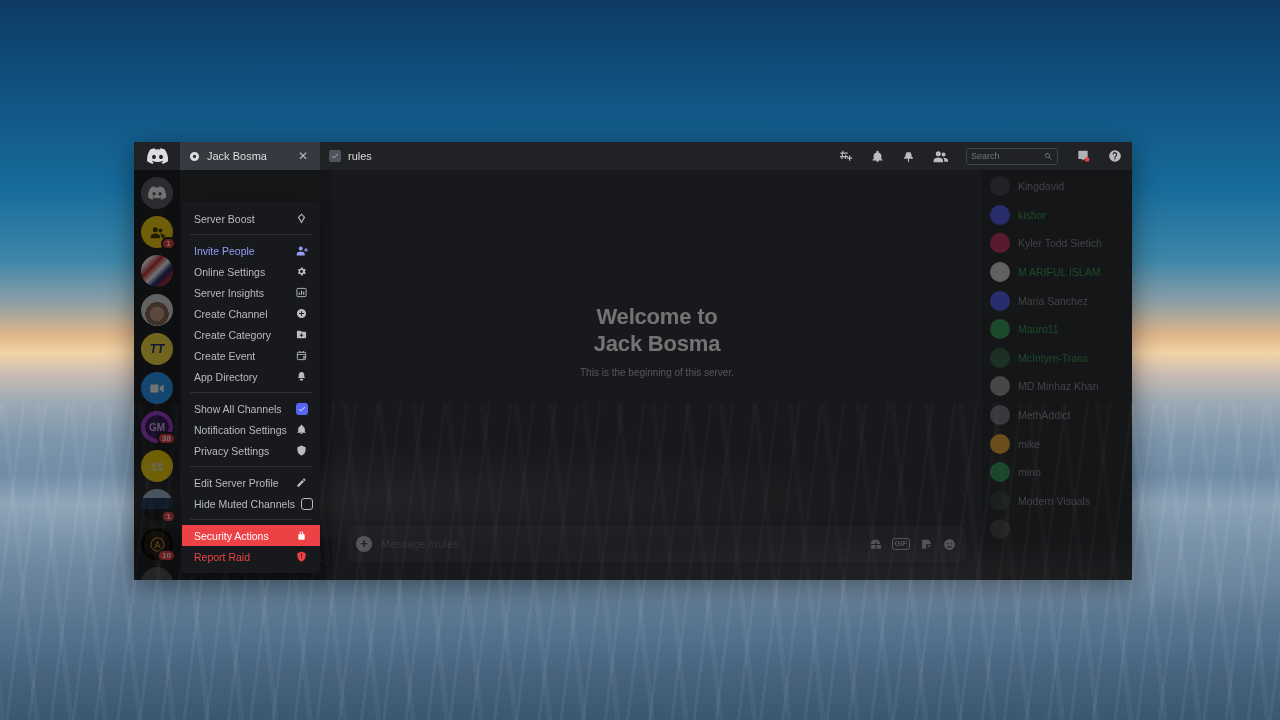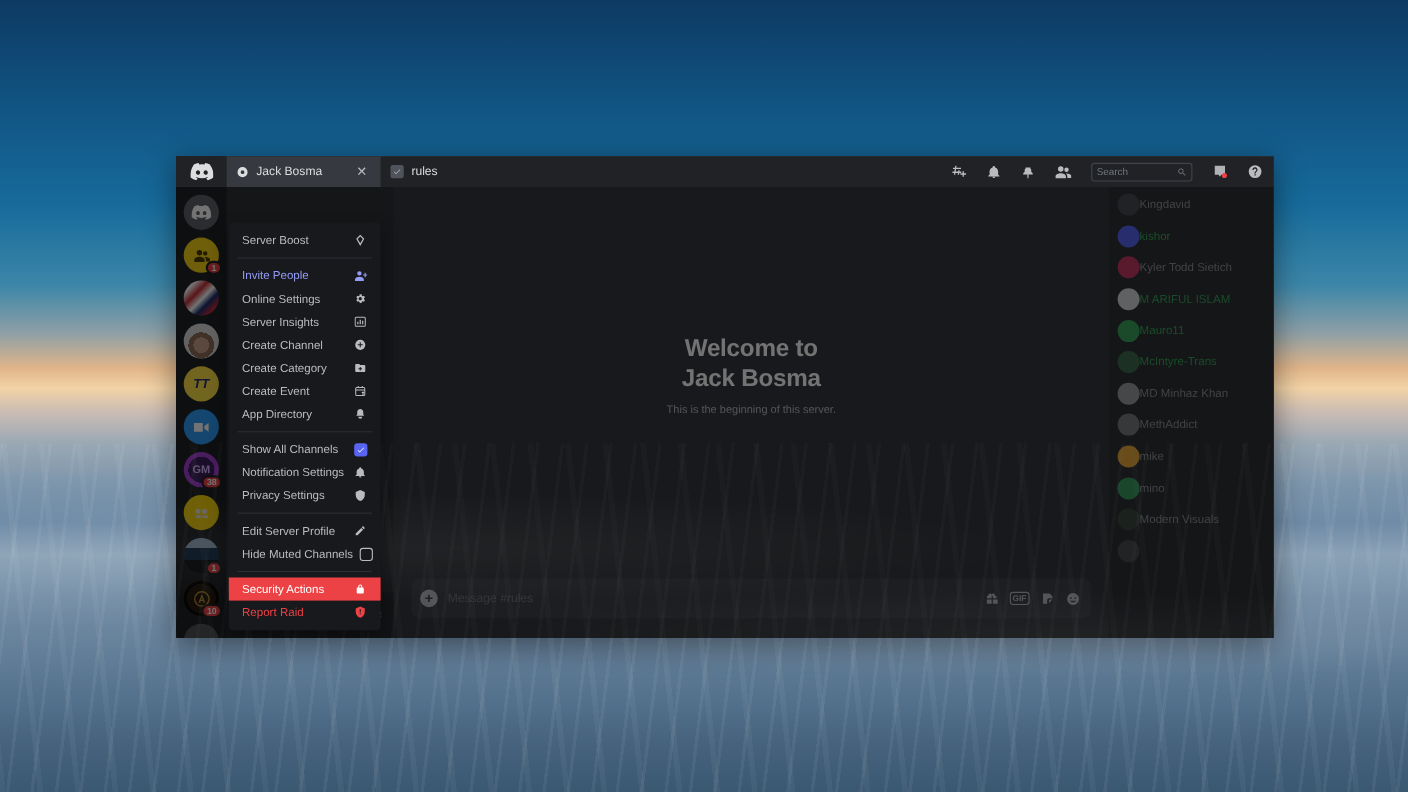--- a/index.html
+++ b/index.html
@@ -47,21 +47,21 @@
         rgba(255,255,255,0.045) 0px, rgba(255,255,255,0.045) 5px,
         rgba(255,255,255,0) 5px, rgba(255,255,255,0) 34px),
       radial-gradient(ellipse 60% 22% at 30% 30%, rgba(255,255,255,0.10), rgba(255,255,255,0) 70%),
       radial-gradient(ellipse 55% 18% at 75% 55%, rgba(255,255,255,0.09), rgba(255,255,255,0) 70%);
     pointer-events: none;
   }
 
   
   #discord-window {
     position: absolute;
-    left: 160px; top: 142px;
+    left: 134px; top: 142px;
     width: 998px; height: 438px;
     background: #36393f;
     display: flex;
     flex-direction: column;
     overflow: hidden;
     box-shadow: 0 6px 26px rgba(0,0,0,0.45);
   }
 
   
   .titlebar {
@@ -247,21 +247,21 @@
 
   
   .member-list {
     width: 150px; flex: 0 0 150px;
     background: #2f3136;
     overflow: hidden;
     padding-top: 2px;
     position: relative;
   }
   .member-row {
-    display: flex; align-items: center; 
+    display: flex; align-items: center; gap: 8px;
     height: 28.6px;
     padding: 0 8px;
     cursor: pointer;
   }
   .member-av {
     width: 20px; height: 20px; border-radius: 50%;
     flex: 0 0 20px; overflow: hidden;
     display: flex; align-items: center; justify-content: center;
   }
   .member-name {
@@ -562,20 +562,24 @@
             </div>
             <div class="member-row">
               <div class="member-av" style="background: rgb(199, 58, 103);"></div>
               <div class="member-name" style="color: rgb(142, 146, 151);">Kyler Todd Sietich</div>
             </div>
             <div class="member-row">
               <div class="member-av" style="background: rgb(213, 215, 219);"></div>
               <div class="member-name" style="color: rgb(59, 165, 93);">M ARIFUL ISLAM</div>
             </div>
             <div class="member-row">
+              <div class="member-av" style="background: rgb(88, 101, 242);"></div>
+              <div class="member-name" style="color: rgb(142, 146, 151);">Maria Sanchez</div>
+            </div>
+            <div class="member-row">
               <div class="member-av" style="background: rgb(59, 165, 93);"></div>
               <div class="member-name" style="color: rgb(59, 165, 93);">Mauro11</div>
             </div>
             <div class="member-row">
               <div class="member-av" style="background: rgb(62, 109, 79);"></div>
               <div class="member-name" style="color: rgb(59, 165, 93);">McIntyre-Trans</div>
             </div>
             <div class="member-row">
               <div class="member-av" style="background: rgb(154, 158, 163);"></div>
               <div class="member-name" style="color: rgb(142, 146, 151);">MD Minhaz Khan</div>

